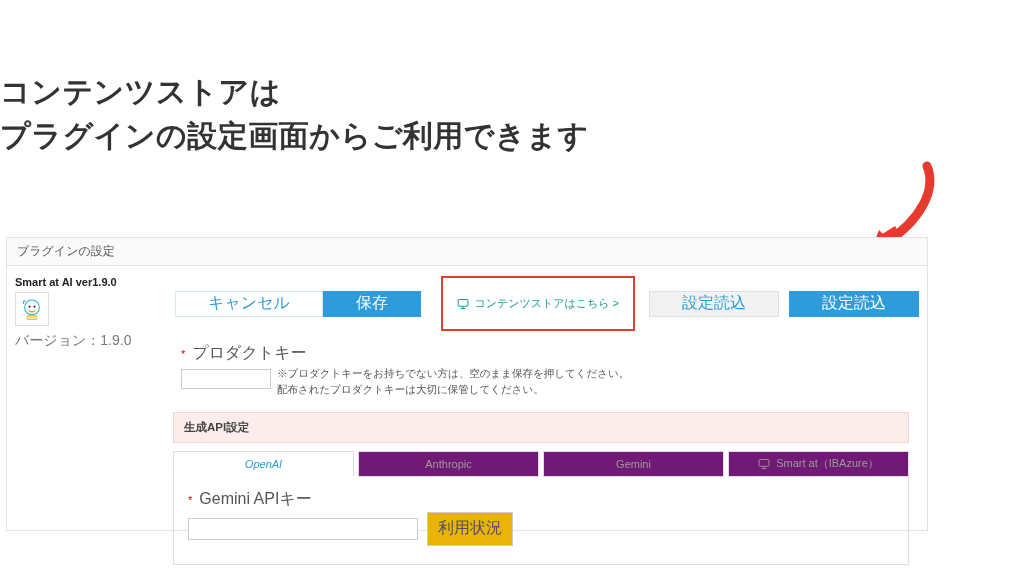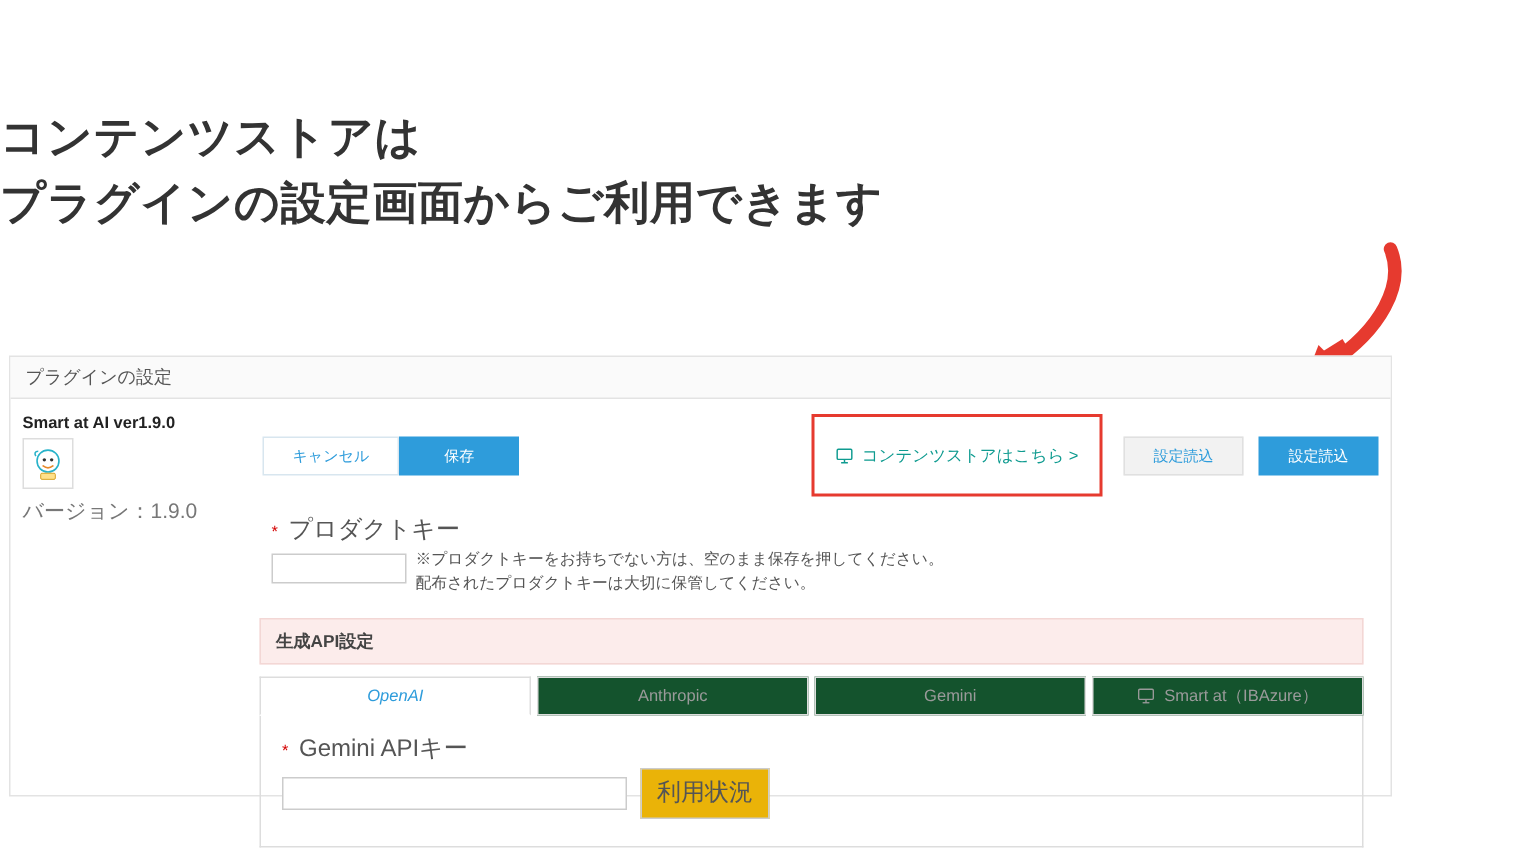--- a/index.html
+++ b/index.html
@@ -83,24 +83,24 @@
   .main-col{flex:1;position:relative;padding-right:8px;}
 
   .top-buttons{
     display:flex;align-items:center;
     padding:10px 0 12px 18px;
     gap:0;
   }
   .btn{
     height:26px;min-width:80px;
     display:inline-flex;align-items:center;justify-content:center;
-    font-size:10px;
+    font-size:16px;
     border:1px solid transparent;
     cursor:pointer;
-    padding:0 19px;
+    padding:0 32px;
     white-space:nowrap;
   }
   .btn-cancel{
     background:#fff;color:var(--blue);border:1px solid #d8e6ef;
   }
   .btn-save{
     background:var(--blue);color:#fff;
     margin-left:0;
   }
   .spacer{flex:1;}
@@ -155,21 +155,21 @@
   
   .tabs{
     display:flex;gap:4px;
     margin:8px 10px 0 16px;
   }
   .tab{
     flex:1;height:26px;
     border:1px solid #ddd;
     display:flex;align-items:center;justify-content:center;gap:6px;
     font-size:11px;color:#9a9a9a;
-    background:#14532d;
+    background:#701a75;
     cursor:pointer;
   }
   .tab.active{
     background:#fff;color:var(--blue);
     border-bottom:1px solid #fff;
     font-style:italic;
   }
 
   .tab-content{
     border:1px solid #ddd;border-top:none;

